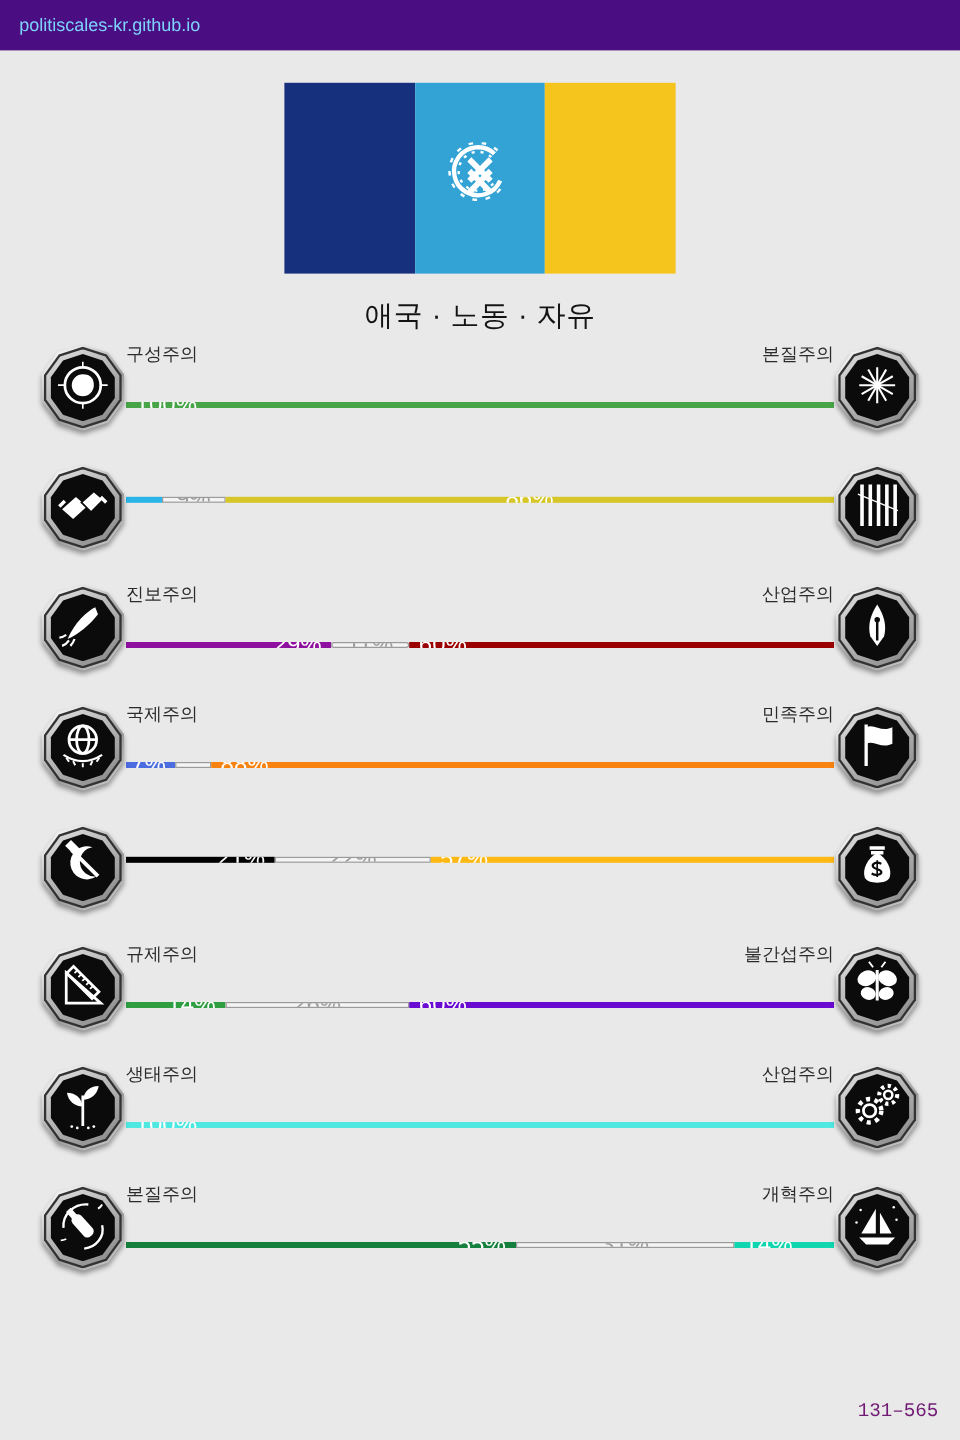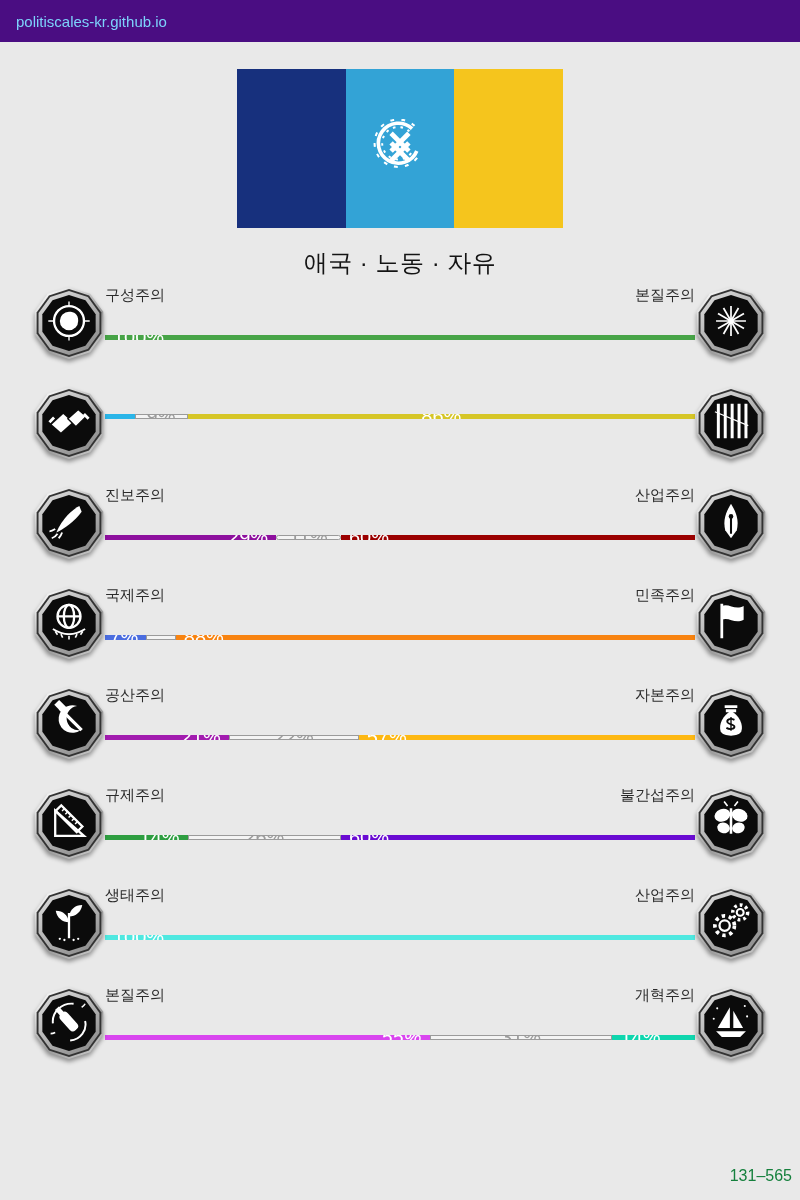--- a/index.html
+++ b/index.html
@@ -42,21 +42,21 @@
   .badge.right{right:33px;}
   .deca{clip-path:polygon(50% 0%,79.4% 9.5%,97.6% 34.5%,97.6% 65.5%,79.4% 90.5%,
         50% 100%,20.6% 90.5%,2.4% 65.5%,2.4% 34.5%,20.6% 9.5%);}
   .b1{position:absolute;inset:0;background:linear-gradient(145deg,#fafafa 10%,#9a9a9a 60%,#d6d6d6);}
   .b2{position:absolute;inset:2px;background:#333;}
   .b3{position:absolute;inset:4px;background:linear-gradient(145deg,#e3e3e3,#838383);}
   .b4{position:absolute;inset:8px;background:#0b0b0b;
       display:flex;align-items:center;justify-content:center;}
   .b4 svg{width:46px;height:46px;}
   
-  .footer-code{position:absolute;right:8px;bottom:15px;font-size:16px;color:#15803d;}
+  .footer-code{position:absolute;right:18px;bottom:15px;font-size:16px;color:#701a75;font-family:Liberation Mono, monospace;}
 </style>
 </head>
 <body>
 
 <div class="header" style="background: rgb(74, 13, 130);">
   <div class="site">politiscales-kr.github.io</div>
 </div>
 
 <div class="flag">
   <div class="stripe" style="background: rgb(23, 48, 125);"></div>
@@ -263,26 +263,22 @@
         <div class="b3 deca"></div>
       <div class="b4 deca">
           <span class="glyph"><svg viewBox="0 0 40 40" fill="none" stroke="#fff" stroke-width="2">
               <path d="M27 7 A12 12 0 1 0 30 28 A9.5 9.5 0 1 1 27 7 Z" fill="#fff" stroke="none"></path>
               <line x1="12" y1="9" x2="31" y2="28" stroke-width="2.8"></line>
               <rect x="8" y="4" width="9" height="6" transform="rotate(45 12.5 7)" fill="#fff" stroke="none"></rect>
             </svg></span>
         </div>
     </div>
     <div class="bar-wrap">
-      <div class="labels">
-        <span>공산주의</span>
-        <span>자본주의</span>
-      </div>
-      <div class="bar">
-          <div class="seg a-right" style="flex: 0 0 21%; background: #a21caf;">
+      <div class="bar">
+          <div class="seg a-right" style="flex: 0 0 21%; background: #000000;">
             <span>21%</span>
           </div>
           <div class="seg a-center neutral" style="flex: 0 0 22%;">
             <span>22%</span>
           </div>
           <div class="seg a-left" style="flex: 0 0 57%; background: rgb(253, 184, 19);">
             <span>57%</span>
           </div>
         </div>
     </div>
@@ -408,21 +404,21 @@
               <path d="M8 30 q-2 1 -4 1 M31 8 q2-1 3-3" stroke-width="1.4"></path>
             </svg></span>
         </div>
     </div>
     <div class="bar-wrap">
       <div class="labels">
         <span>본질주의</span>
         <span>개혁주의</span>
       </div>
       <div class="bar">
-          <div class="seg a-right" style="flex: 0 0 55%; background: #d946ef; font-style: italic;">
+          <div class="seg a-right" style="flex: 0 0 55%; background: #15803d;">
             <span>55%</span>
           </div>
           <div class="seg a-center neutral" style="flex: 0 0 31%; justify-content: center;">
             <span>31%</span>
           </div>
           <div class="seg a-left" style="flex: 0 0 14%; background: rgb(15, 214, 174);">
             <span>14%</span>
           </div>
         </div>
     </div>

